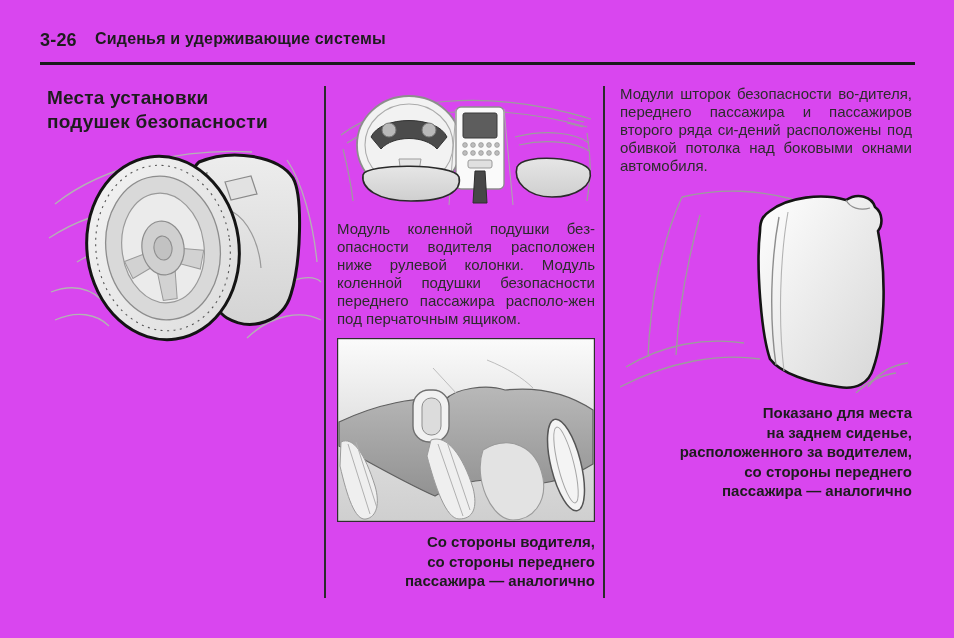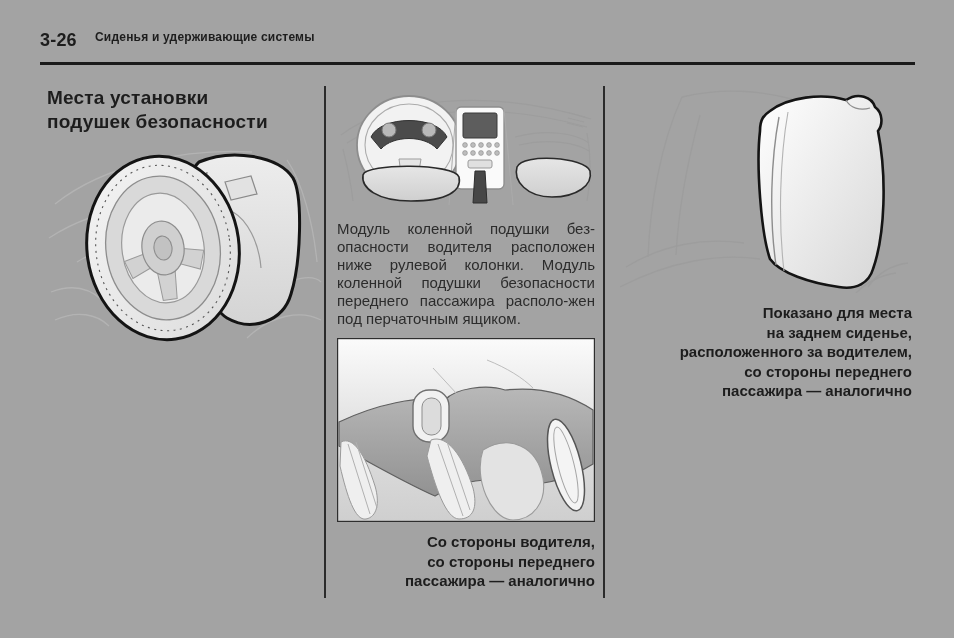--- a/index.html
+++ b/index.html
@@ -1,31 +1,31 @@
 <!DOCTYPE html>
 <html><head>
 <meta charset="utf-8">
 <style>
   html,body{margin:0;padding:0;background:#ffffff;}
   .page{
     position:relative;
     width:954px;height:638px;
-    background:#a3a3a3;
+    background:#d946ef;
     font-family:"Liberation Sans","DejaVu Sans",sans-serif;
     color:#2c2c2c;
     overflow:hidden;
   }
   
   .hdr-num{
     position:absolute;left:40px;top:30px;
     font-size:18px;font-weight:bold;color:#1d1d1d;letter-spacing:.2px;
   }
   .hdr-title{
     position:absolute;left:95px;top:30px;
-    font-size:12px;font-weight:bold;color:#1d1d1d;letter-spacing:.2px;
+    font-size:16px;font-weight:bold;color:#1d1d1d;letter-spacing:.2px;
   }
   .hdr-rule{
     position:absolute;left:40px;top:62px;width:875px;height:3px;
     background:#1a1a1a;
   }
   
   .vdiv{position:absolute;top:86px;width:2px;height:512px;background:#2b2b2b;}
   .vdiv.d1{left:324px;}
   .vdiv.d2{left:603px;}
   
@@ -204,20 +204,21 @@
       </g>
       <path d="M96,30 L120,56 M150,22 C170,30 186,40 196,50" stroke="#bdbdbd" stroke-width="1" fill="none"></path>
     </svg>
 
     <div class="caption">Со стороны водителя,
 со стороны переднего
 пассажира — аналогично</div>
   </div>
 
   <div class="col col-right">
+    <p class="para">Модули шторок безопасности во-дителя, переднего пассажира и пассажиров второго ряда си-дений расположены под обивкой потолка над боковыми окнами автомобиля.</p>
 
     <svg class="figure fig-right" width="292" height="208" viewBox="0 0 292 208">
       <defs>
         <linearGradient id="gR1" x1="0" y1="0" x2="1" y2="1">
           <stop offset="0" stop-color="#ffffff"></stop>
             <stop offset="1" stop-color="#d7d7d7"></stop>
         </linearGradient>
       </defs>
 
       <g stroke="#9d9d9d" stroke-width="1.3" fill="none">

